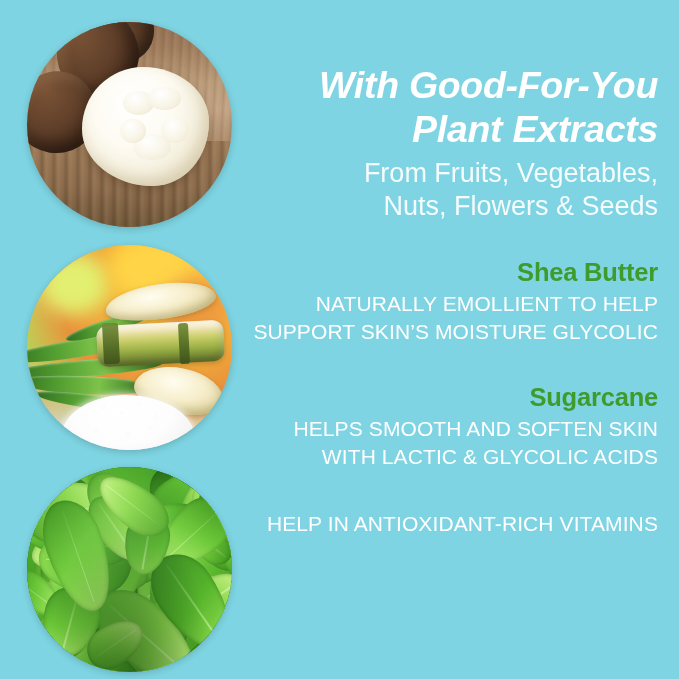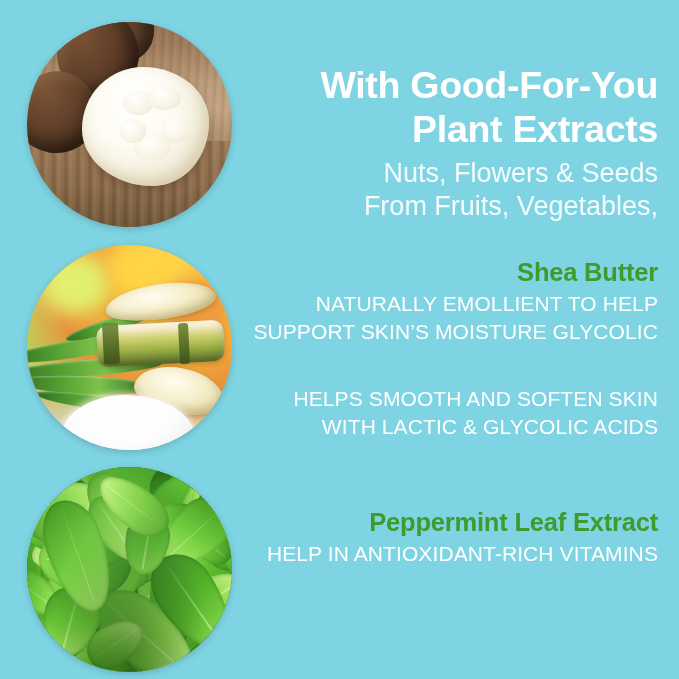--- a/index.html
+++ b/index.html
@@ -210,20 +210,21 @@
     position: absolute;
     top: 63px;
     right: 0;
     width: 400px;
     text-align: right;
     color: #ffffff;
     font-weight: bold;
     font-size: 37.5px;
     line-height: 44px;
     letter-spacing: -0.3px;
+    font-style: italic;
   }
   .subhead {
     position: absolute;
     top: 157px;
     right: 0;
     width: 406px;
     text-align: right;
     color: #f4fcfd;
     font-size: 27px;
     line-height: 33px;
@@ -436,40 +437,40 @@
   </div>
 
   <div class="text-col">
 
     <div class="headline">
       <div>With Good-For-You</div>
       <div>Plant Extracts</div>
     </div>
 
     <div class="subhead">
+      <div>From Fruits, Vegetables,</div>
       <div>Nuts, Flowers &amp; Seeds</div>
-      <div>From Fruits, Vegetables,</div>
     </div>
 
     <div class="ingredient" id="ingredient-0">
       <div class="ing-name">Shea Butter</div>
       <div class="ing-desc">
         <div>NATURALLY EMOLLIENT TO HELP</div>
         <div>SUPPORT SKIN’S MOISTURE GLYCOLIC</div>
       </div>
     </div>
 
     <div class="ingredient" id="ingredient-1">
+      <div class="ing-name">Sugarcane</div>
       <div class="ing-desc">
         <div>HELPS SMOOTH AND SOFTEN SKIN</div>
         <div>WITH LACTIC &amp; GLYCOLIC ACIDS</div>
       </div>
     </div>
 
     <div class="ingredient" id="ingredient-2">
-      <div class="ing-name">Peppermint Leaf Extract</div>
       <div class="ing-desc">
         <div>HELP IN ANTIOXIDANT-RICH VITAMINS</div>
       </div>
     </div>
 
   </div>
 </div>
 
 </body></html>

